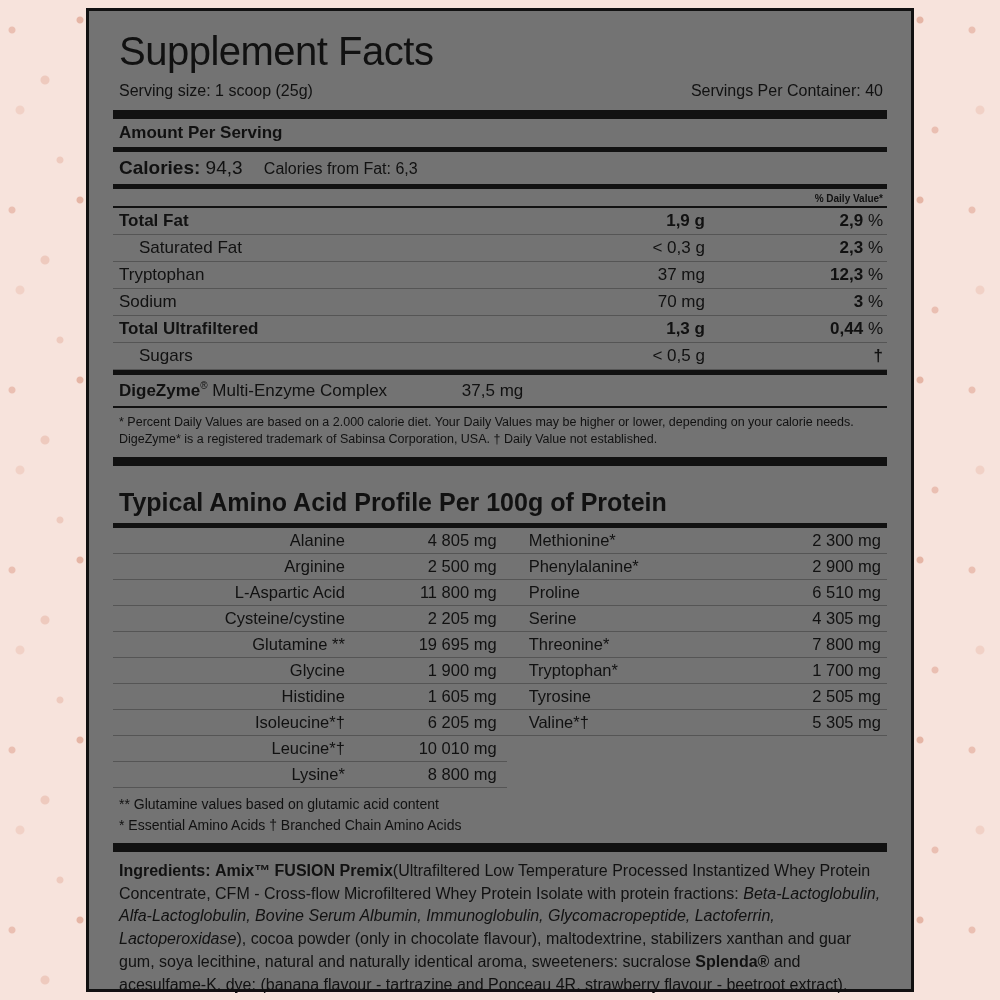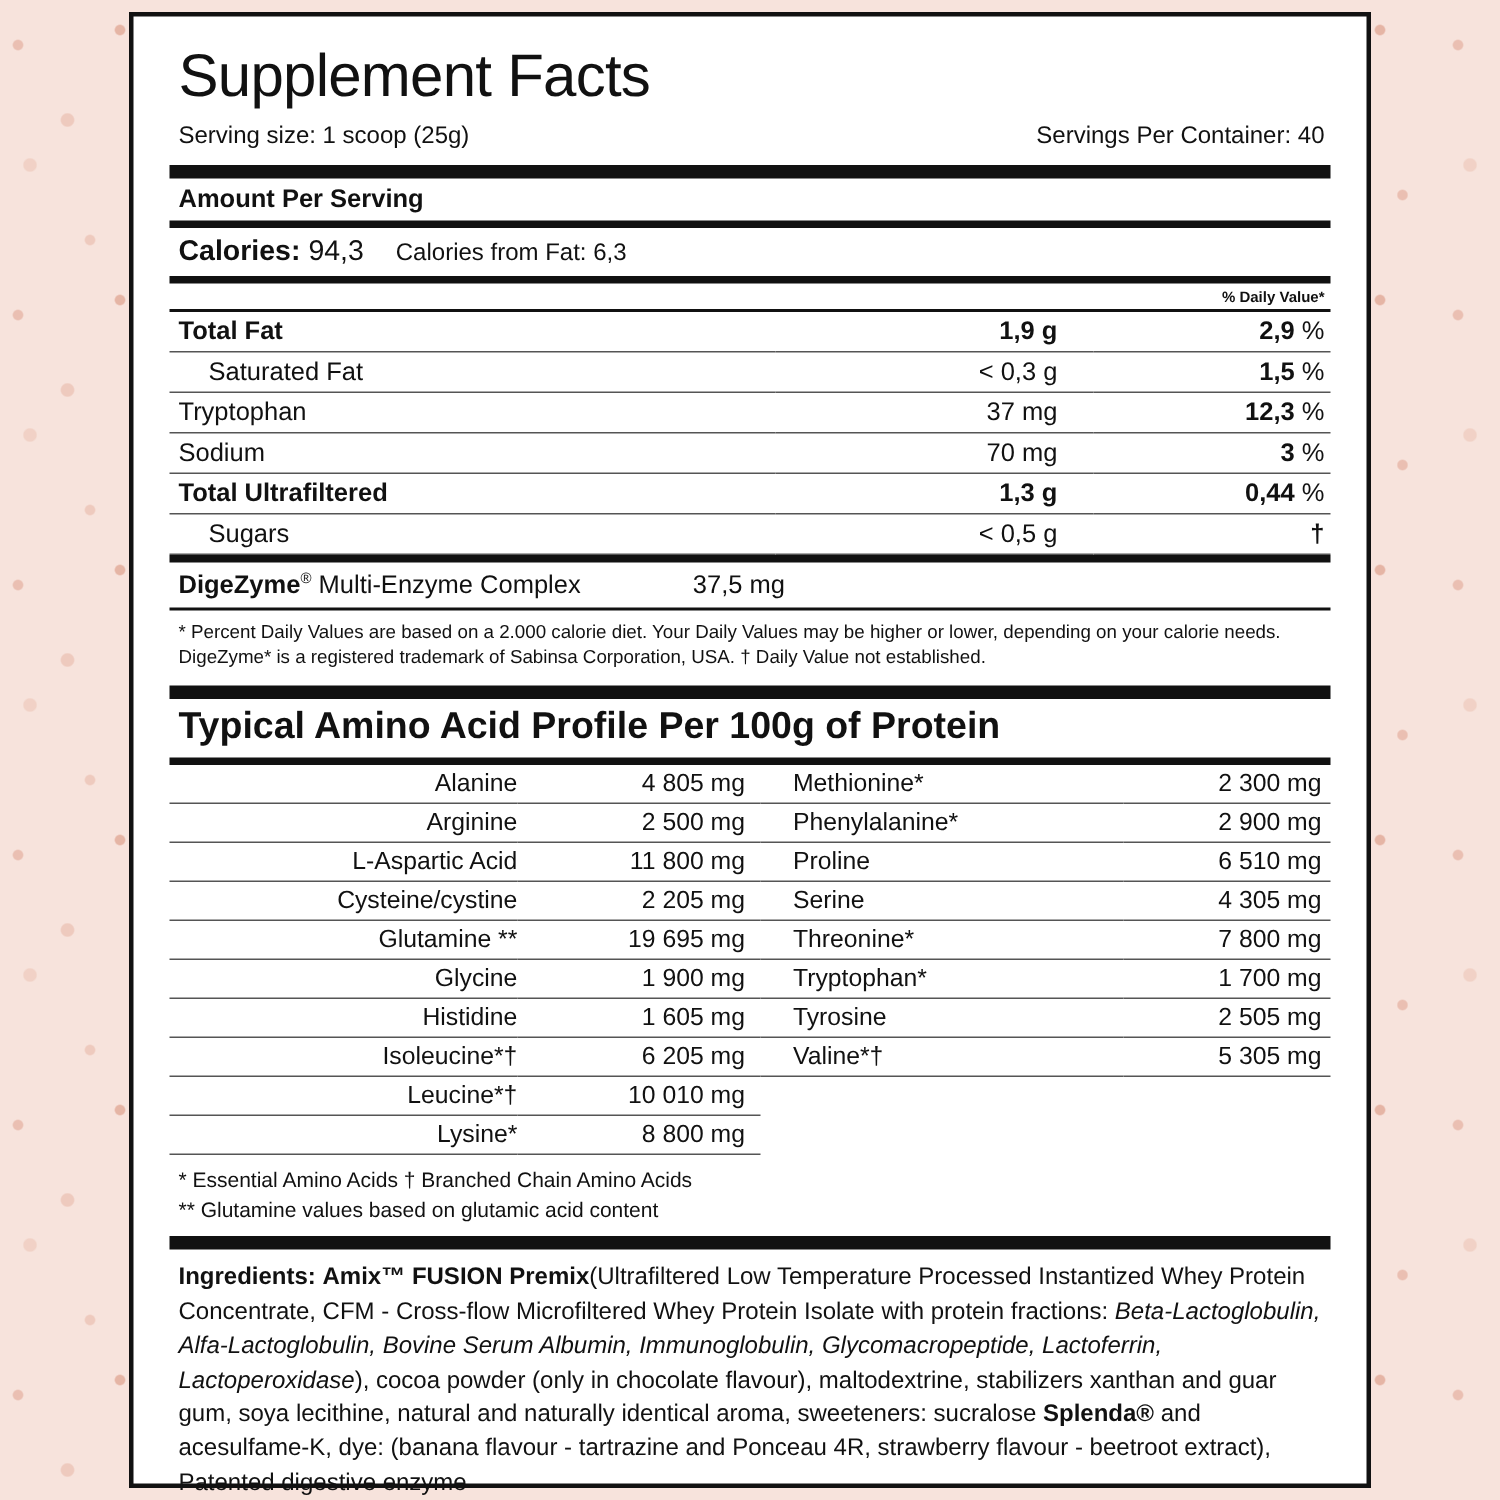--- a/index.html
+++ b/index.html
@@ -18,21 +18,21 @@
       radial-gradient(circle at 80px 20px, #e3ad9c 3px, transparent 4px),
       radial-gradient(circle at 20px 110px, #f0cfc3 4px, transparent 5px),
       radial-gradient(circle at 95px 130px, #e8b9ab 3px, transparent 4px),
       radial-gradient(circle at 60px 160px, #edc6b9 3px, transparent 4px);
     background-size:120px 180px;
     opacity:.85;
   }
   .panel{
     position:absolute;
     left:86px;top:8px;width:828px;height:984px;
-    background:#ffffff;
+    background:#737373;
     border:3px solid #111;
     box-sizing:border-box;
     padding:0 0 0 0;
   }
   .inner{padding:14px 24px 10px 24px;}
 
   .title{
     font-size:40px;font-weight:400;letter-spacing:-0.5px;
     margin:4px 0 8px 6px;
   }
@@ -60,21 +60,21 @@
   tr.bold td{font-weight:bold;}
   tr.sub td.name{padding-left:26px;}
   tr.line td{border-bottom:1px solid #555;}
 
   .enzyme{font-size:17px;padding:5px 0 5px 6px;}
   .enzyme b{font-weight:bold;}
   .enzyme .amt{display:inline-block;}
 
   .footnote{font-size:12.5px;line-height:1.35;padding:6px 4px 6px 6px;}
 
-  .amino-title{font-size:25px;font-weight:bold;padding:4px 0 6px 6px;}
+  .amino-title{font-size:25px;font-weight:bold;padding:22px 0 6px 6px;}
 
   table.amino{width:100%;border-collapse:collapse;font-size:16.5px;}
   table.amino td{padding:3px 0;border-bottom:1px solid #555;white-space:nowrap;}
   table.amino td.n{padding-left:6px;text-align:right;}
   table.amino td.v{text-align:right;padding-right:10px;}
   table.amino td.n2{padding-left:22px;}
   table.amino td.v2{text-align:right;padding-right:6px;}
   table.amino td.blank{border-bottom:none;}
 
   .amino-foot{font-size:14px;line-height:1.45;padding:6px 4px 4px 6px;}
@@ -117,21 +117,21 @@
     <table class="nutri">
       <tbody>
         <tr class="bold line">
           <td class="name">Total Fat</td>
           <td class="amt">1,9 g</td>
           <td class="dv"><span>2,9</span> <span class="pct">%</span></td>
         </tr>
         <tr class="sub line">
           <td class="name">Saturated Fat</td>
           <td class="amt">&lt; 0,3 g</td>
-          <td class="dv"><span>1,5</span> <span class="pct">%</span></td>
+          <td class="dv"><span>2,3</span> <span class="pct">%</span></td>
         </tr>
         <tr class="line">
           <td class="name">Tryptophan</td>
           <td class="amt">37 mg</td>
           <td class="dv"><span>12,3</span> <span class="pct">%</span></td>
         </tr>
         <tr class="line">
           <td class="name">Sodium</td>
           <td class="amt">70 mg</td>
           <td class="dv"><span>3</span> <span class="pct">%</span></td>
@@ -229,22 +229,22 @@
         <tr>
           <td class="n">Lysine*</td>
           <td class="v">8 800 mg</td>
           <td class="n2 blank"></td>
           <td class="v2 blank"></td>
         </tr>
       </tbody>
     </table>
 
     <div class="amino-foot">
+      <div>** Glutamine values based on glutamic acid content</div>
       <div>* Essential Amino Acids     † Branched Chain Amino Acids</div>
-      <div>** Glutamine values based on glutamic acid content</div>
     </div>
 
     <div class="rule-thick"></div>
 
     <div class="ingredients">
       <b>Ingredients:</b>
       <b>Amix™ FUSION Premix</b><span>(Ultrafiltered Low Temperature Processed Instantized Whey Protein Concentrate, CFM - Cross-flow Microfiltered Whey Protein Isolate with protein fractions: </span><i>Beta-Lactoglobulin, Alfa-Lactoglobulin, Bovine Serum Albumin, Immunoglobulin, Glycomacropeptide, Lactoferrin, Lactoperoxidase</i><span>), cocoa powder (only in chocolate flavour), maltodextrine, stabilizers xanthan and guar gum, soya lecithine, natural and naturally identical aroma, sweeteners: sucralose </span><b>Splenda®</b><span> and acesulfame-K, dye: (banana flavour - tartrazine and Ponceau 4R, strawberry flavour - beetroot extract), Patented digestive enzyme </span>
     </div>
 
   </div>

